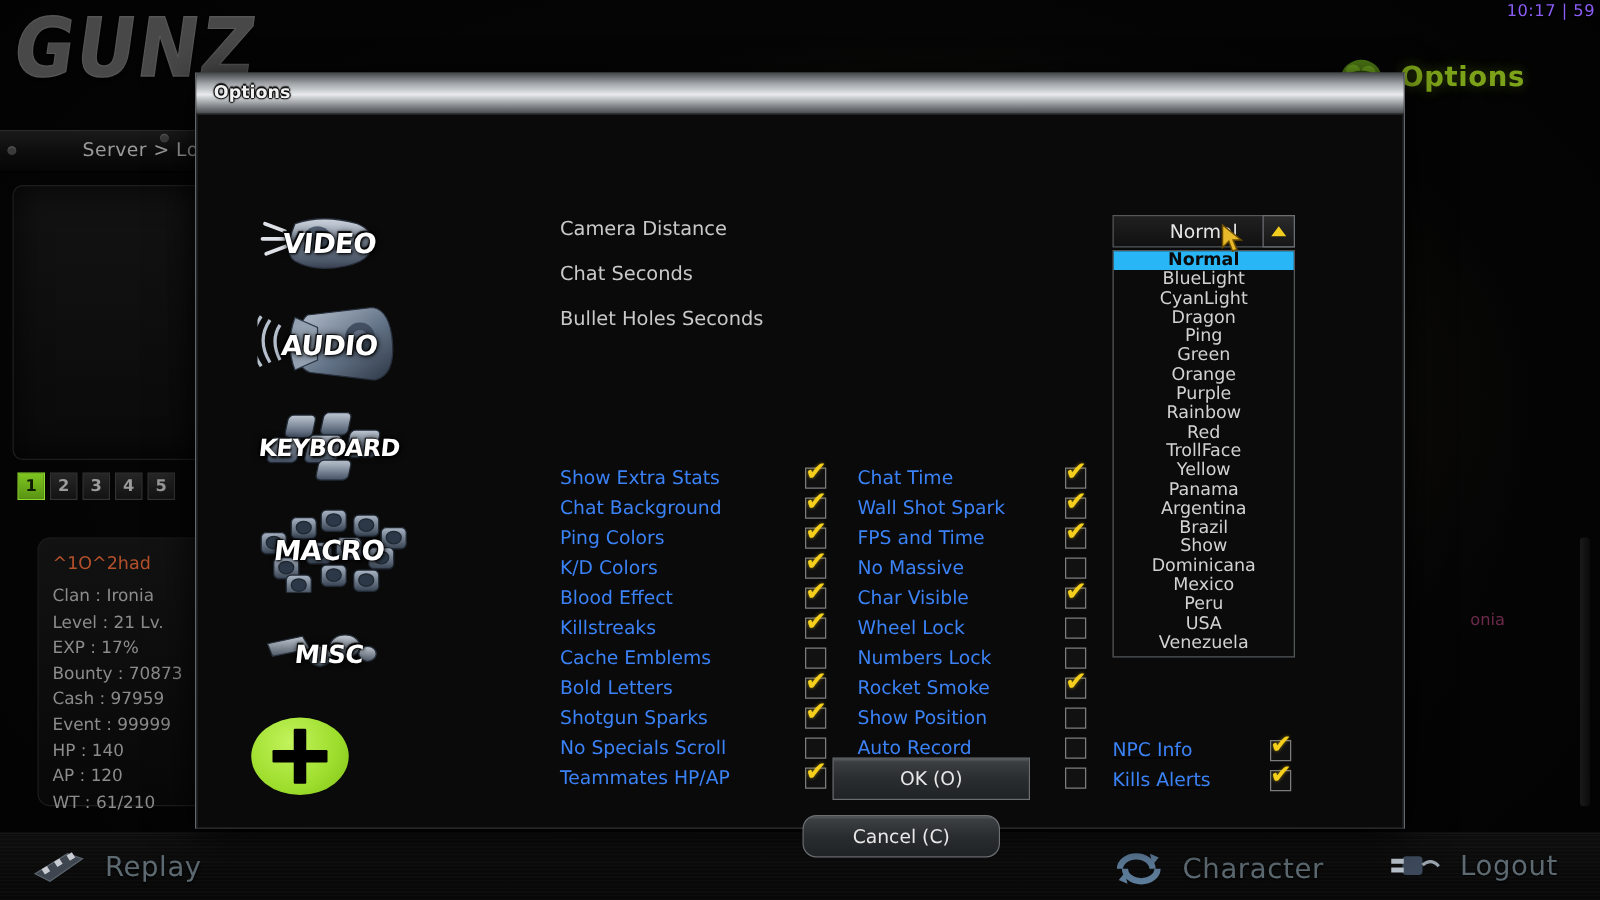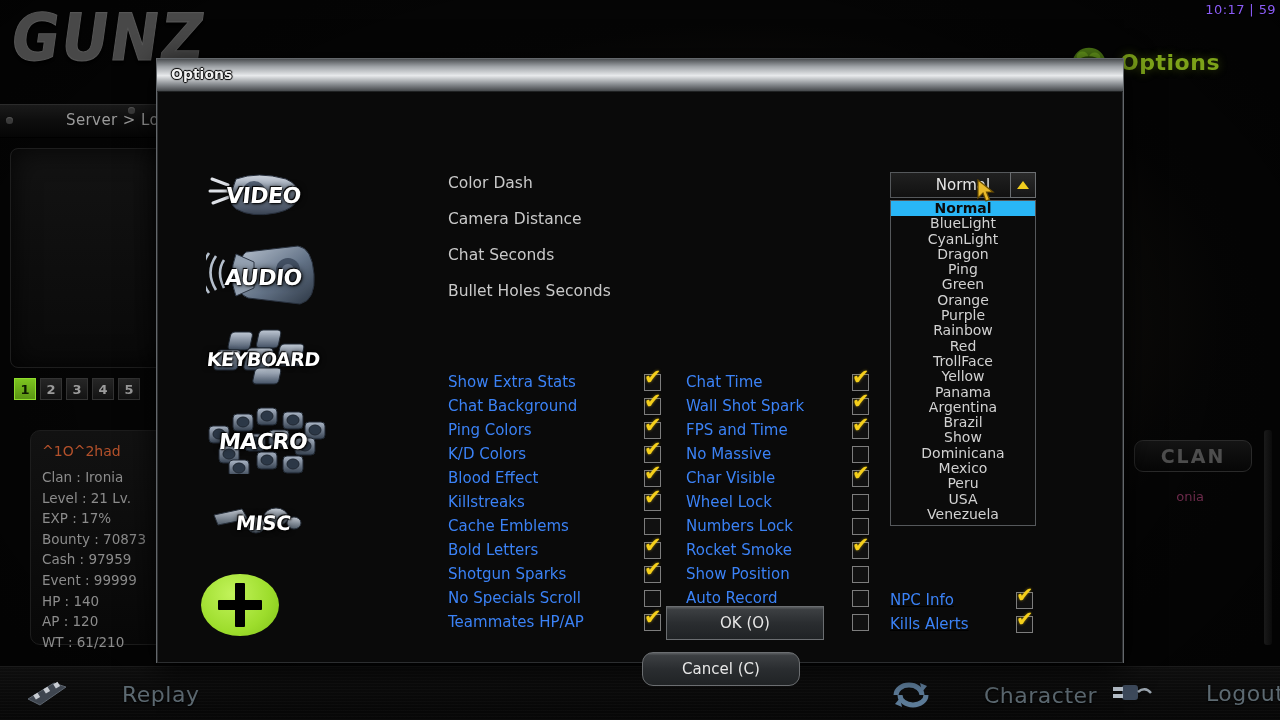--- a/index.html
+++ b/index.html
@@ -98,21 +98,21 @@
   
   .bottom-bar {
     position:absolute; left:0; bottom:0; width: 1280px; height: 54px;
     background:
       repeating-linear-gradient(0deg, rgba(255,255,255,.018) 0 1px, rgba(0,0,0,0) 1px 3px),
       linear-gradient(180deg,#0e0e0e,#070707);
     border-top: 1px solid #1b1b1b;
   }
   .bb-item { position:absolute; display:flex; align-items:center; gap: 14px; top: 12px; }
   .bb-item .lbl { font-size: 22px; color:#5d6a72; font-weight: 500;
-     text-shadow: 0 1px 2px #000; letter-spacing: .5px; margin-left: 38px; }
+     text-shadow: 0 1px 2px #000; letter-spacing: .5px; }
   .bb-r { left: 24px; }
   .bb-c { left: 890px; }
   .bb-l { left: 1110px; }
 
   
   .dialog {
     position: absolute; left: 156px; top: 58px; width: 968px; height: 605px;
     border: 1px solid #63676b;
     background: #000;
     box-shadow: 0 6px 30px rgba(0,0,0,.9);
@@ -256,21 +256,20 @@
       <div>Level : 21 Lv.</div>
       <div>EXP : 17%</div>
       <div>Bounty : 70873</div>
       <div>Cash : 97959</div>
       <div>Event : 99999</div>
       <div>HP : 140</div>
       <div>AP : 120</div>
       <div>WT : 61/210</div>
     </div>
 
-  <div class="clan-btn">CLAN</div>
   <div class="clan-text">onia</div>
   <div class="right-rail"></div>
 
   <div class="bottom-bar">
     <div class="bb-item bb-r">
       <svg width="46" height="30" viewBox="0 0 46 30">
         <path d="M4 20 L30 4 L42 8 L16 26 Z" fill="#3f4650" stroke="#5c646e"></path>
         <rect x="10" y="15" width="5" height="5" fill="#c8ccd2" transform="rotate(-32 12 17)"></rect>
         <rect x="20" y="9" width="5" height="5" fill="#c8ccd2" transform="rotate(-32 22 11)"></rect>
         <rect x="30" y="4" width="5" height="5" fill="#c8ccd2" transform="rotate(-32 32 6)"></rect>
@@ -416,21 +415,20 @@
                   <ellipse cx="86" cy="22" rx="7" ry="6"></ellipse>
                 </g>
               </svg></span>
             <span class="nav-label" style="font-size: 20px;">MISC</span>
           </div>
         </div>
 
       <div class="plus-badge"></div>
 
       <div class="sliders">
-          <div class="slider-row">Color Dash</div>
           <div class="slider-row">Camera Distance</div>
           <div class="slider-row">Chat Seconds</div>
           <div class="slider-row">Bullet Holes Seconds</div>
         </div>
 
       <div class="cb-col c1">
           <div class="cb-row">
             <span class="lbl">Show Extra Stats</span>
             <span class="cb">
               <span class="check-glyph">✔</span>

